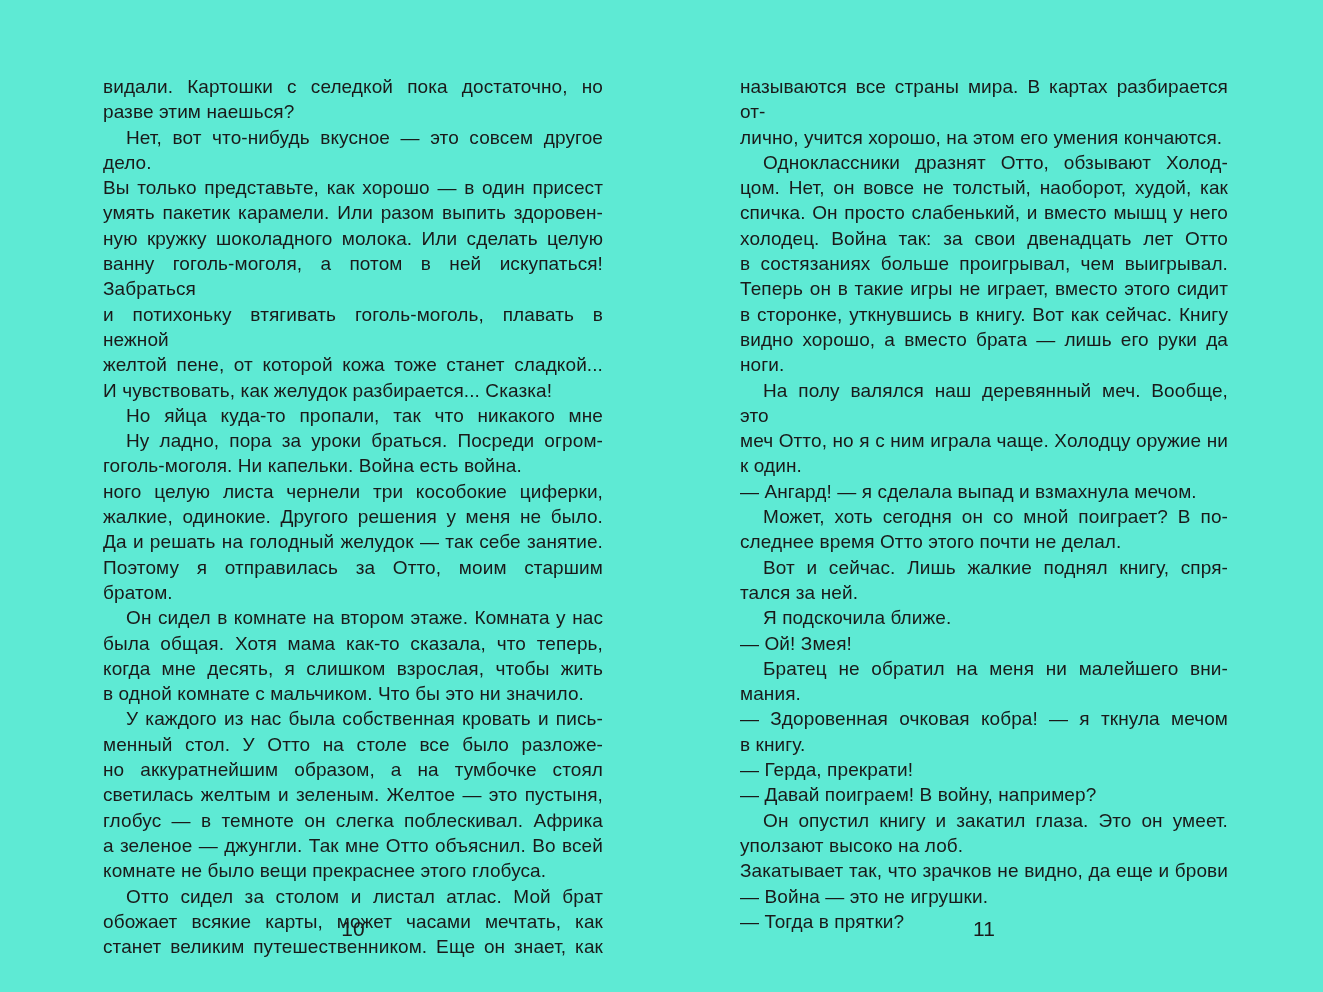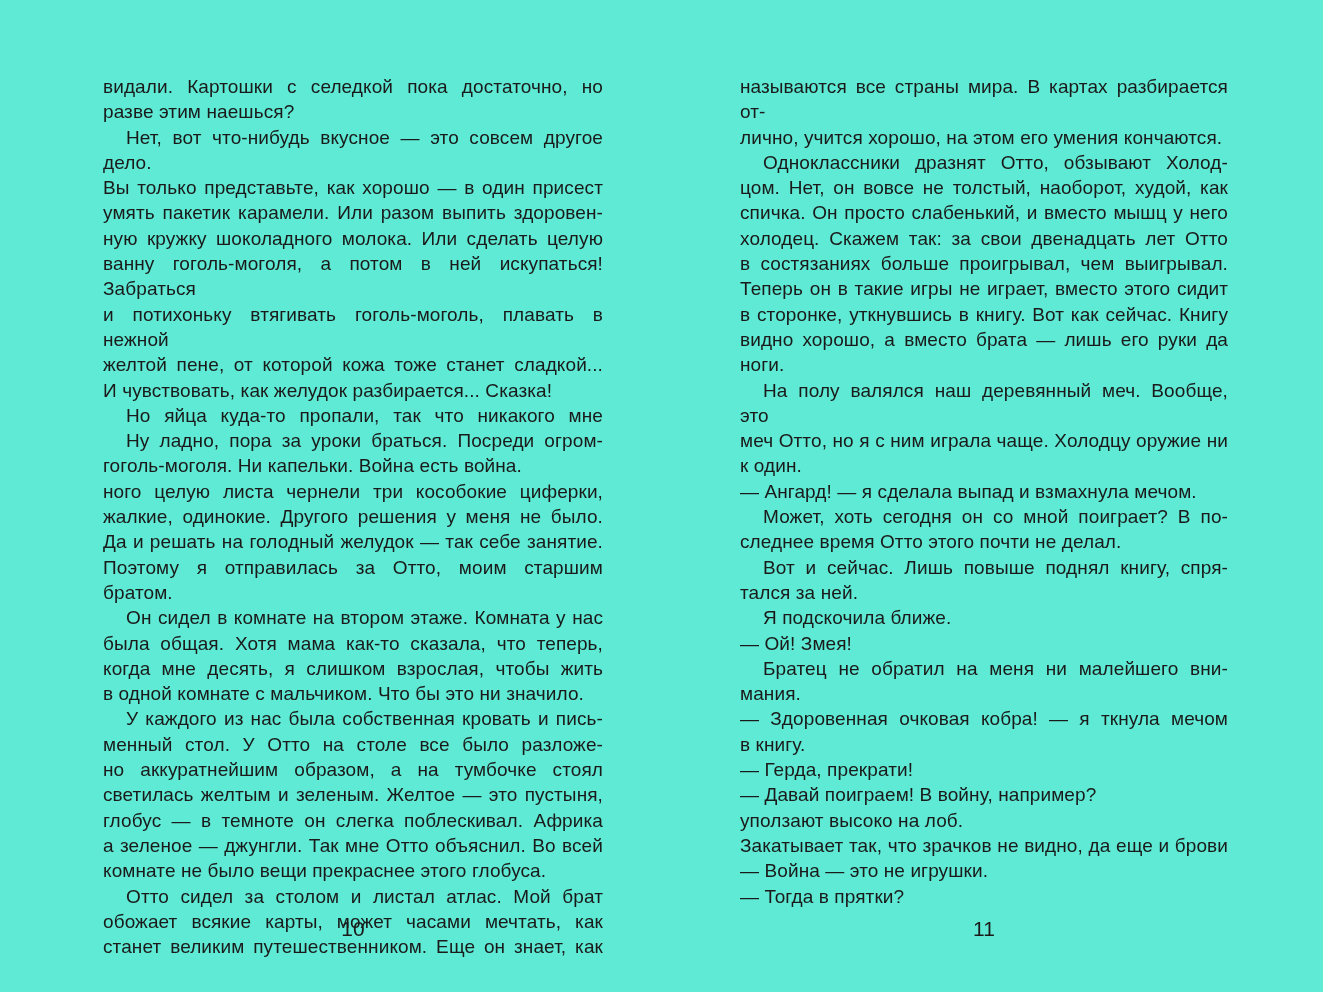--- a/index.html
+++ b/index.html
@@ -91,41 +91,42 @@
     <div class="folio">10</div>
   </section>
 
   <section class="page page-right">
     <div class="text-block">
         <div class="line">называются все страны мира. В картах разбирается от-</div>
         <div class="line end">лично, учится хорошо, на этом его умения кончаются.</div>
         <div class="line indent">Одноклассники дразнят Отто, обзывают Холод-</div>
         <div class="line">цом. Нет, он вовсе не толстый, наоборот, худой, как</div>
         <div class="line">спичка. Он просто слабенький, и вместо мышц у него</div>
-        <div class="line">холодец. Скажем так: за свои двенадцать лет Отто</div>
+        <div class="line">холодец. Война так: за свои двенадцать лет Отто</div>
         <div class="line">в состязаниях больше проигрывал, чем выигрывал.</div>
         <div class="line">Теперь он в такие игры не играет, вместо этого сидит</div>
         <div class="line">в сторонке, уткнувшись в книгу. Вот как сейчас. Книгу</div>
         <div class="line end">видно хорошо, а вместо брата — лишь его руки да ноги.</div>
         <div class="line indent">На полу валялся наш деревянный меч. Вообще, это</div>
         <div class="line">меч Отто, но я с ним играла чаще. Холодцу оружие ни</div>
         <div class="line end">к один.</div>
         <div class="line end">— Ангард! — я сделала выпад и взмахнула мечом.</div>
         <div class="line indent">Может, хоть сегодня он со мной поиграет? В по-</div>
         <div class="line end">следнее время Отто этого почти не делал.</div>
-        <div class="line indent">Вот и сейчас. Лишь повыше поднял книгу, спря-</div>
+        <div class="line indent">Вот и сейчас. Лишь жалкие поднял книгу, спря-</div>
         <div class="line end">тался за ней.</div>
         <div class="line indent end">Я подскочила ближе.</div>
         <div class="line end">— Ой! Змея!</div>
         <div class="line indent">Братец не обратил на меня ни малейшего вни-</div>
         <div class="line end">мания.</div>
         <div class="line">— Здоровенная очковая кобра! — я ткнула мечом</div>
         <div class="line end">в книгу.</div>
         <div class="line end">— Герда, прекрати!</div>
         <div class="line end">— Давай поиграем! В войну, например?</div>
+        <div class="line indent">Он опустил книгу и закатил глаза. Это он умеет.</div>
         <div class="line end">уползают высоко на лоб.</div>
         <div class="line">Закатывает так, что зрачков не видно, да еще и брови</div>
         <div class="line end">— Война — это не игрушки.</div>
         <div class="line end">— Тогда в прятки?</div>
       </div>
     <div class="folio">11</div>
   </section>
 
 </div>
 

